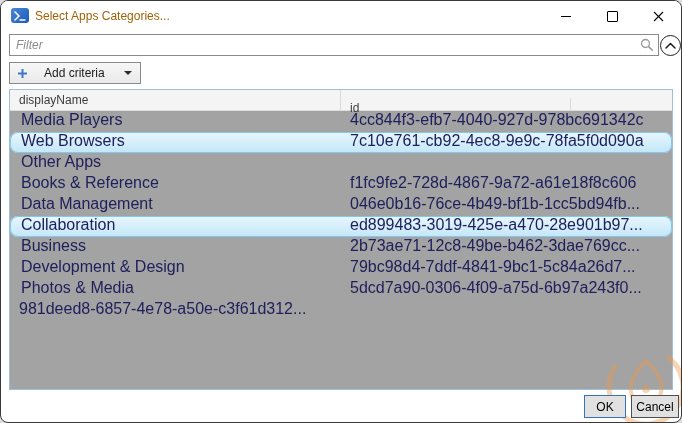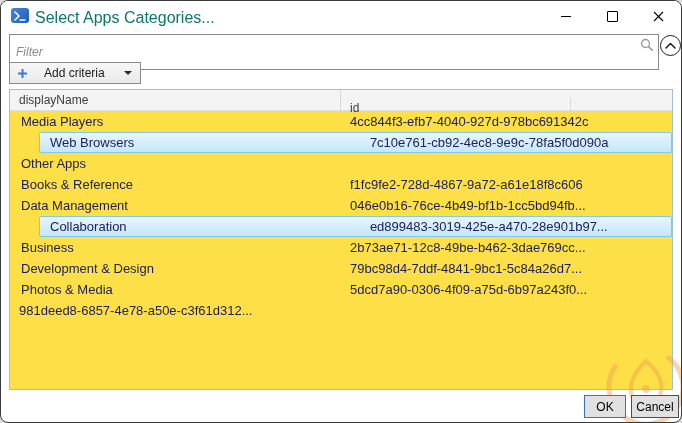--- a/index.html
+++ b/index.html
@@ -2,49 +2,49 @@
 <html><head>
 <meta charset="utf-8">
 <style>
   html,body{margin:0;padding:0;background:#dcdcdc;font-family:"Liberation Sans",sans-serif;}
   .window{position:relative;width:682px;height:423px;background:#ffffff;border:1px solid #3a3a3a;
           border-radius:8px;overflow:hidden;box-sizing:border-box;}
   
   .titlebar{position:absolute;top:0;left:0;right:0;height:30px;background:#ffffff;}
   .ps-icon{position:absolute;left:10px;top:7px;width:18px;height:15px;border-radius:3px;
            background:linear-gradient(135deg,#4a86d8 0%,#1c5bb8 100%);display:flex;align-items:center;justify-content:center;}
-  .title{position:absolute;left:34px;top:8px;font-size:16px;color:#0f766e;white-space:nowrap;}
+  .title{position:absolute;left:34px;top:8px;font-size:12px;color:#a16207;white-space:nowrap;}
   .caption-btns{position:absolute;right:0;top:0;display:flex;height:30px;}
   .cap-btn{width:46px;height:30px;display:flex;align-items:center;justify-content:center;cursor:default;}
   .glyph-min{width:10px;border-top:1px solid #000;}
   .glyph-max{width:9px;height:9px;border:1px solid #000;border-radius:1px;}
   
-  .filter-input{position:absolute;left:8px;top:33px;width:650px;height:36px;box-sizing:border-box;
+  .filter-input{position:absolute;left:8px;top:33px;width:650px;height:22px;box-sizing:border-box;
                 border:1px solid #8a8a8a;padding:0 36px 0 6px;font-size:12px;font-style:italic;color:#222;
                 font-family:"Liberation Sans",sans-serif;outline:none;}
   .filter-input::placeholder{color:#8c8c8c;font-style:italic;opacity:1;}
   .search-icon{position:absolute;left:639px;top:37px;pointer-events:none;}
   .collapse-btn{position:absolute;left:659px;top:34px;width:21px;height:21px;border:1.5px solid #1e1e1e;
                 border-radius:50%;box-sizing:border-box;background:#fff;display:flex;align-items:center;justify-content:center;}
   
   .add-criteria{position:absolute;left:8px;top:61px;height:22px;box-sizing:border-box;display:inline-flex;
                 align-items:center;gap:17px;padding:0 8px;background:linear-gradient(#f7f7f7,#e9e9e9);
                 border:1px solid #8a8a8a;font-size:12px;color:#1a1a1a;}
   .dd-arrow{width:0;height:0;border-left:4px solid transparent;border-right:4px solid transparent;
             border-top:4px solid #2b2b2b;margin-left:2px;}
   
   .table{position:absolute;left:8px;top:88px;width:664px;height:301px;box-sizing:border-box;
-         border:1px solid #9fbfd4;background:#fde047;}
+         border:1px solid #9fbfd4;background:#a3a3a3;}
   .thead{display:flex;height:21px;background:#f4f4f4;border-bottom:1px solid #dcdcdc;box-sizing:border-box;}
   .th{box-sizing:border-box;font-size:12px;color:#3c3c3c;padding:3px 0 0 9px;border-right:1px solid #d9d9d9;}
   .th-name{width:331px;}
   .th-id{width:230px;margin-top:8px;}
   .th-empty{flex:1;border-right:none;}
-  .trow{display:flex;height:21px;align-items:center;font-size:13px;color:#20205c;box-sizing:border-box;}
-  .trow.selected{background:linear-gradient(#e9f7fe,#c2e6f8);box-shadow:inset 0 0 0 1px #84c7e8;border-radius:2px;margin-left:29px;}
+  .trow{display:flex;height:21px;align-items:flex-start;font-size:16px;color:#20205c;box-sizing:border-box;}
+  .trow.selected{background:linear-gradient(#e9f7fe,#c2e6f8);box-shadow:inset 0 0 0 1px #84c7e8;border-radius:8px;}
   .c-name{width:331px;padding-left:11px;box-sizing:border-box;white-space:nowrap;overflow:hidden;}
   .c-id{width:320px;padding-left:9px;box-sizing:border-box;white-space:nowrap;overflow:hidden;}
   
   .btn{position:absolute;top:394px;height:23px;box-sizing:border-box;font-size:12px;color:#000000;
        background:#e1e1e1;display:flex;align-items:center;justify-content:center;z-index:10;}
   .btn-ok{left:583px;width:42px;border:1px solid #3874b4;}
   .btn-cancel{left:630px;width:48px;border:1px solid #4f4f4f;}
   
   .watermark{position:absolute;left:597px;top:336px;z-index:5;pointer-events:none;opacity:0.42;}
 </style>

